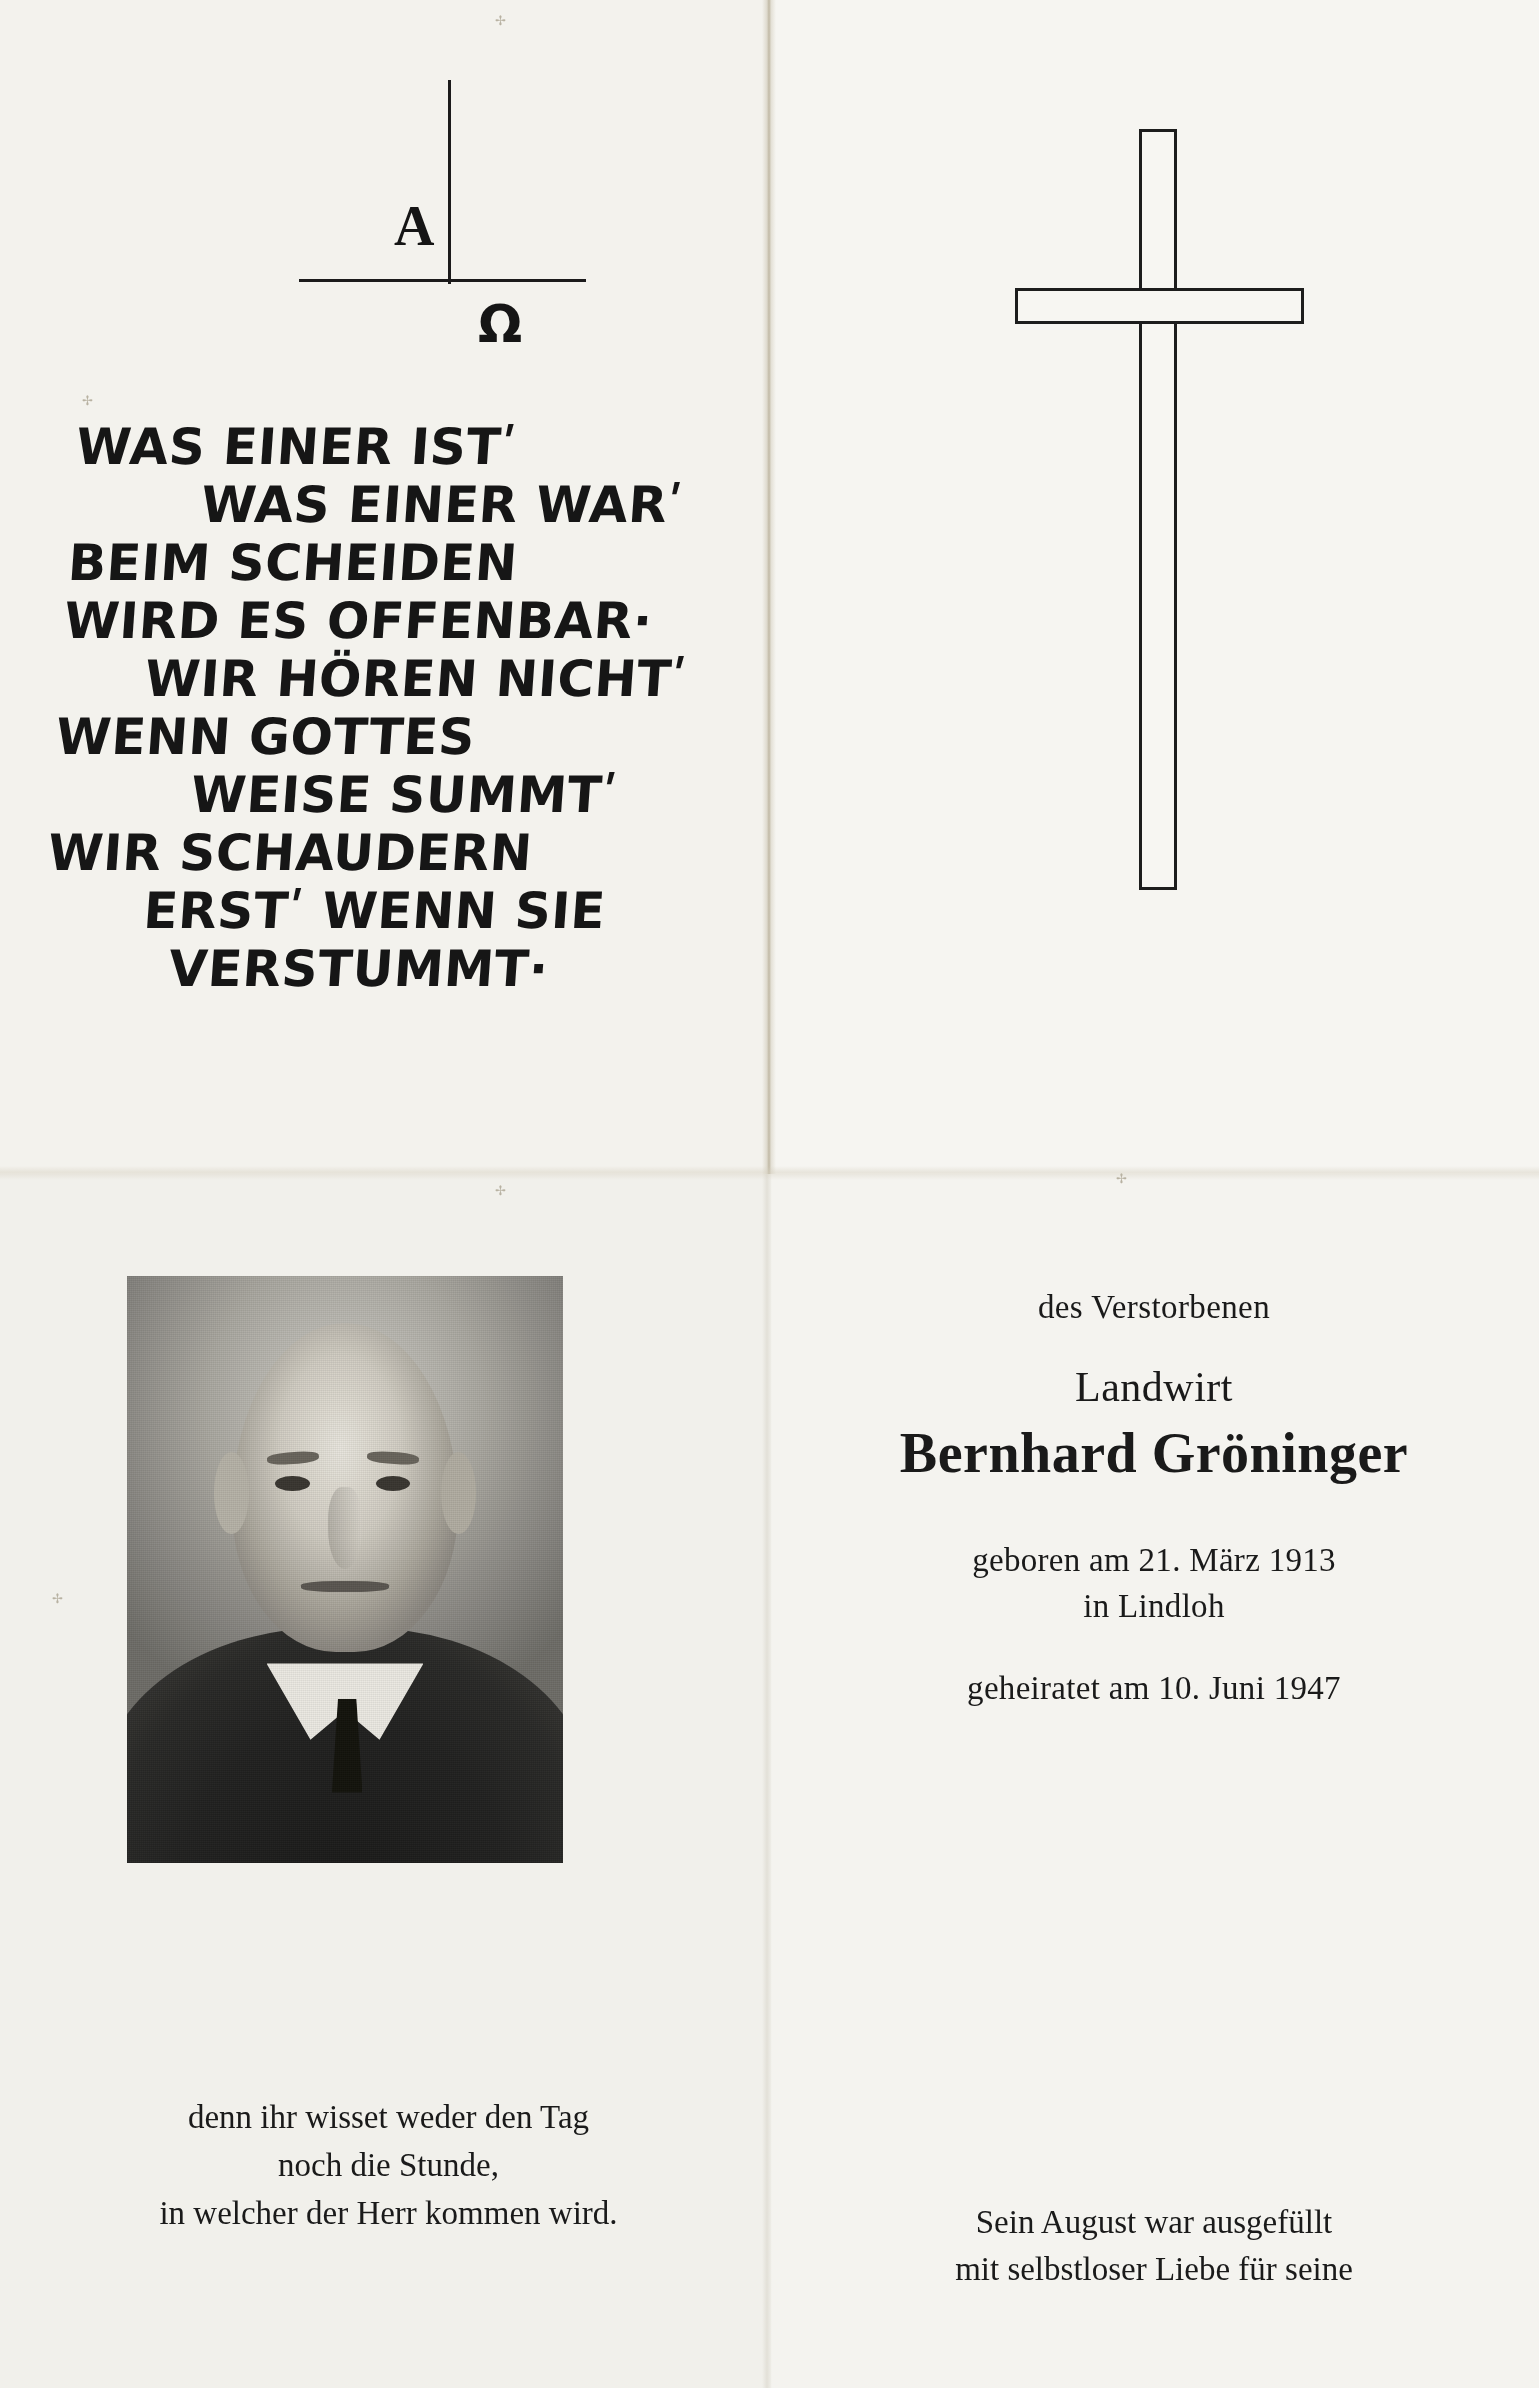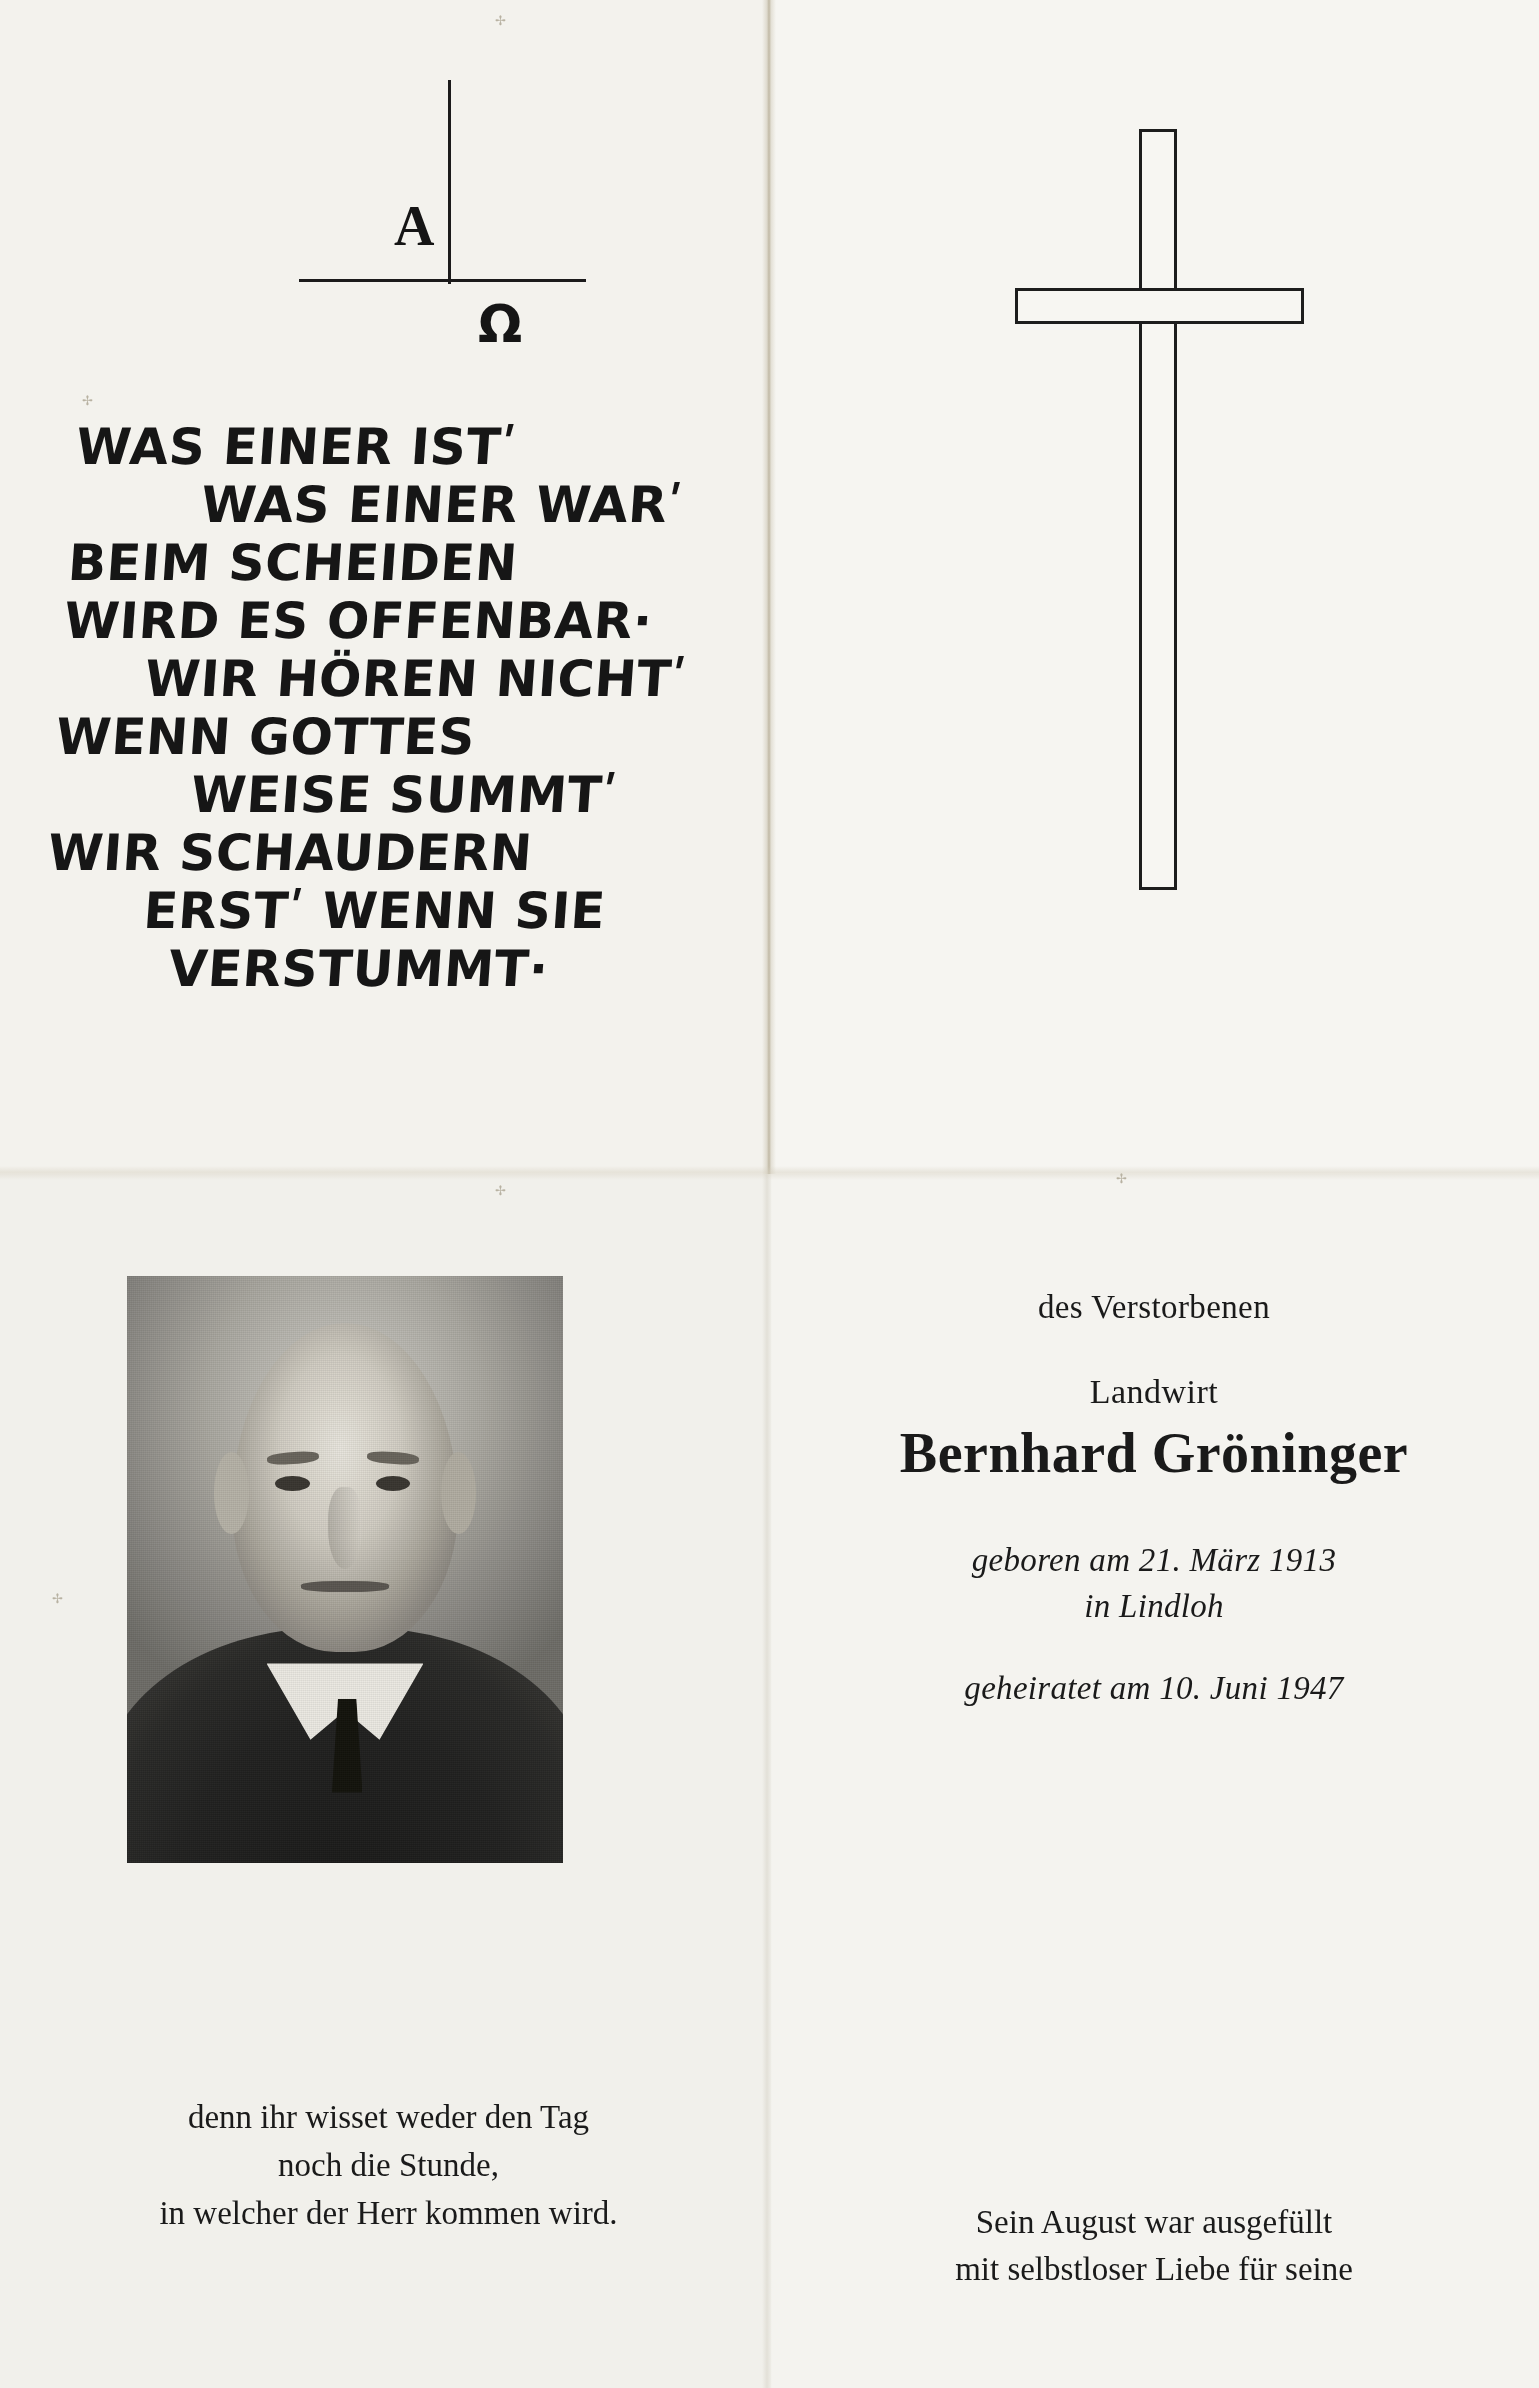--- a/index.html
+++ b/index.html
@@ -302,34 +302,33 @@
     width: 736px;
     text-align: center;
     color: #1a1a1a;
   }
   .memento .line {
     font-size: 33px;
     line-height: 1.42;
     letter-spacing: 0.4px;
   }
   .occupation {
-    margin-top: 42px;
-    font-size: 34px;
+    margin-top: 32px;
+    font-size: 42px;
     letter-spacing: 0.5px;
   }
   .name {
     margin-top: 10px;
     font-size: 56px;
     letter-spacing: 0.5px;
     white-space: nowrap;
     font-weight: bold;
   }
   .dates {
     margin-top: 52px;
-    font-style: italic;
   }
   .dates .grp {
     margin-bottom: 36px;
   }
   .dates .l {
     font-size: 33px;
     line-height: 1.4;
     letter-spacing: 0.3px;
   }
   .closing {

